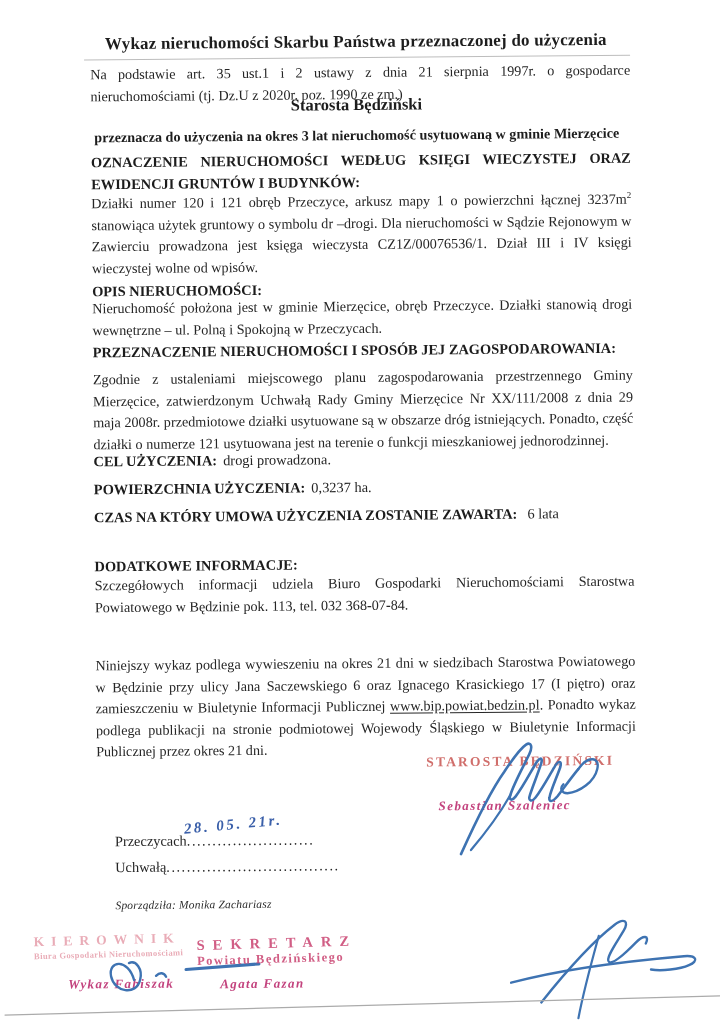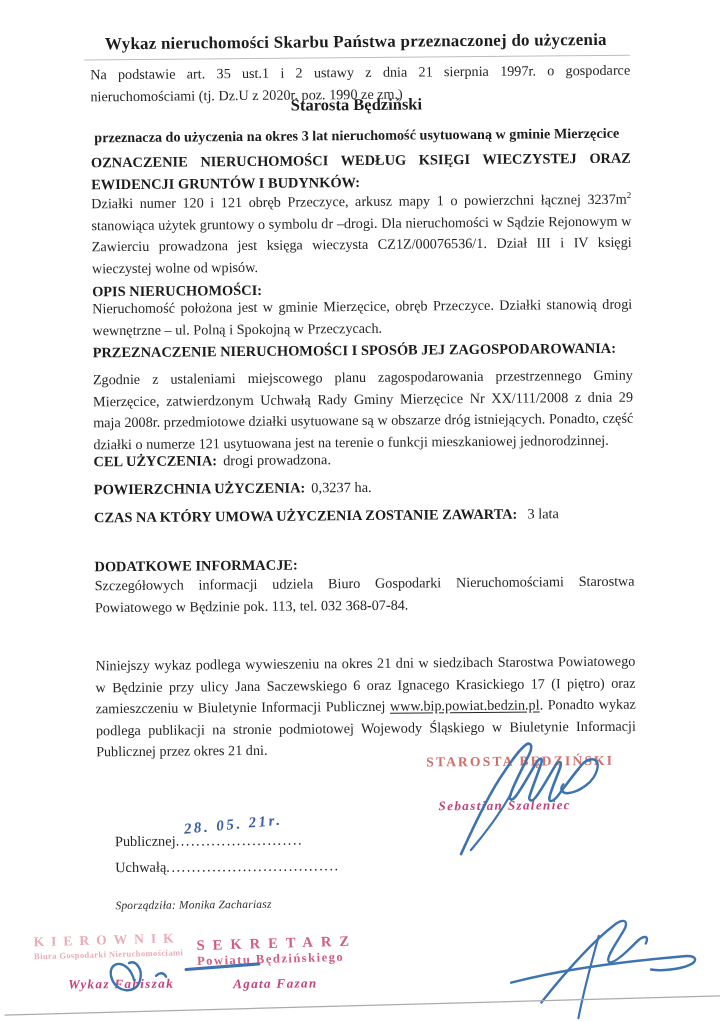--- a/index.html
+++ b/index.html
@@ -108,40 +108,40 @@
   <div class="abs content heading" style="top:339px;">PRZEZNACZENIE NIERUCHOMOŚCI I SPOSÓB JEJ ZAGOSPODAROWANIA:</div>
   <div class="abs content para" style="top:367px;">Zgodnie z ustaleniami miejscowego planu zagospodarowania przestrzennego Gminy Mierzęcice, zatwierdzonym Uchwałą Rady Gminy Mierzęcice Nr XX/111/2008 z dnia 29 maja 2008r. przedmiotowe działki usytuowane są w obszarze dróg istniejących. Ponadto, część działki o numerze 121 usytuowana jest na terenie o funkcji mieszkaniowej jednorodzinnej.</div>
 
   <div class="abs content kv" style="top:451px;">
     <span class="k">CEL UŻYCZENIA:</span><span class="v">drogi prowadzona.</span>
   </div>
   <div class="abs content kv" style="top:479px;">
     <span class="k">POWIERZCHNIA UŻYCZENIA:</span><span class="v">0,3237 ha.</span>
   </div>
   <div class="abs content kv" style="top:507px;">
-    <span class="k">CZAS NA KTÓRY UMOWA UŻYCZENIA ZOSTANIE ZAWARTA:</span><span class="v" style="margin-left:10px;">3 lata</span>
+    <span class="k">CZAS NA KTÓRY UMOWA UŻYCZENIA ZOSTANIE ZAWARTA:</span><span class="v" style="margin-left:10px;">6 lata</span>
   </div>
 
   <div class="abs content heading" style="top:553px;">DODATKOWE INFORMACJE:</div>
   <div class="abs content para" style="top:573px;">Szczegółowych informacji udziela Biuro Gospodarki Nieruchomościami Starostwa Powiatowego w Będzinie pok. 113, tel. 032 368-07-84.</div>
 
   <div class="abs content para" style="top:653px;">
     <span>Niniejszy wykaz podlega wywieszeniu na okres 21 dni w siedzibach Starostwa Powiatowego w Będzinie przy ulicy Jana Saczewskiego 6 oraz Ignacego Krasickiego 17 (I piętro) oraz zamieszczeniu w Biuletynie Informacji Publicznej </span><span class="biplink">www.bip.powiat.bedzin.pl</span><span>. Ponadto wykaz podlega publikacji na stronie podmiotowej Wojewody Śląskiego  w Biuletynie Informacji Publicznej przez okres 21 dni.</span>
   </div>
 
   <div class="abs stamp-red" style="left:424px; top:755px;">STAROSTA BĘDZIŃSKI</div>
   <div class="abs stamp-pink-name" style="left:436px; top:799px;">Sebastian Szaleniec</div>
   <svg class="abs sig" style="left:428px; top:737px;" width="175" height="120" viewBox="0 0 175 120">
     <path stroke-width="2.6" d="M30,118 C 42,92 58,58 74,36 C 82,24 90,13 96,9 C 101,6 103,11 99,19 C 92,33 83,49 80,59 C 78,64 81,66 85,61 C 92,52 99,39 105,29 C 109,22 113,21 111,28 C 107,40 101,54 99,61 C 98,65 101,67 105,62 C 112,53 119,40 124,32 C 128,25 132,25 130,32 C 126,43 120,56 119,62 C 118,66 121,68 127,61 C 134,52 142,41 148,34"></path>
     <path stroke-width="2.4" d="M148,34 C 158,20 170,22 167,34 C 164,47 149,57 137,58 C 131,58 129,53 133,49"></path>
     <path stroke-width="2.2" d="M80,59 C 68,80 52,100 40,114"></path>
   </svg>
 
   <div class="abs dots-line" style="left:112px; top:831px;">
-    <span>Publicznej</span><span class="dots">.........................</span>
+    <span>Przeczycach</span><span class="dots">.........................</span>
   </div>
   <div class="abs handwriting" style="left:181px; top:815px;">28. 05. 21r.</div>
   <div class="abs dots-line" style="left:112px; top:857px;">
     <span>Uchwałą</span><span class="dots">..................................</span>
   </div>
 
   <div class="abs prepared" style="left:112px; top:897px;">Sporządziła: Monika Zachariasz</div>
 
   <div class="abs" style="left:30px; top:930px; transform:rotate(-1deg);">
     <div class="stamp-faded">KIEROWNIK</div>
@@ -151,21 +151,21 @@
   <svg class="abs sig" style="left:100px; top:948px;" width="200" height="50" viewBox="0 0 200 50">
     <path stroke-width="2.4" d="M30,30 C 24,8 4,10 7,26 C 10,42 32,46 36,30 C 39,19 32,10 25,13"></path>
     <path stroke-width="2.4" d="M52,26 C 56,22 60,23 62,27"></path>
     <path stroke-width="3" d="M82,20 L155,15"></path>
   </svg>
 
   <div class="abs" style="left:193px; top:934px; transform:rotate(-1.2deg);">
     <div class="stamp-strong">SEKRETARZ</div>
     <div class="stamp-strong-sub" style="margin-top:0px;">Powiatu Będzińskiego</div>
   </div>
-  <div class="abs stamp-pink-name" style="left:229px; top:975px;">Agata Fazan</div>
+  <div class="abs stamp-pink-name" style="left:216px; top:975px;">Agata Fazan</div>
   <svg class="abs sig" style="left:495px; top:912px;" width="215" height="110" viewBox="0 0 215 110">
     <path stroke-width="2.4" d="M42,92 C 68,60 96,30 116,15 C 125,8 131,11 125,21 C 117,34 106,49 110,52 C 114,55 127,43 137,33 C 145,25 151,26 147,34"></path>
     <path stroke-width="2.4" d="M12,72 C 58,60 120,52 185,47 C 198,46 200,52 190,56 C 181,60 162,62 152,60"></path>
     <path stroke-width="2.2" d="M100,26 C 92,54 84,82 79,108"></path>
   </svg>
 
   <svg class="abs" style="left:0; top:986px;" width="720" height="35">
     <line x1="0" y1="26" x2="720" y2="13" stroke="#ababab" stroke-width="1.2"></line>
   </svg>
 

